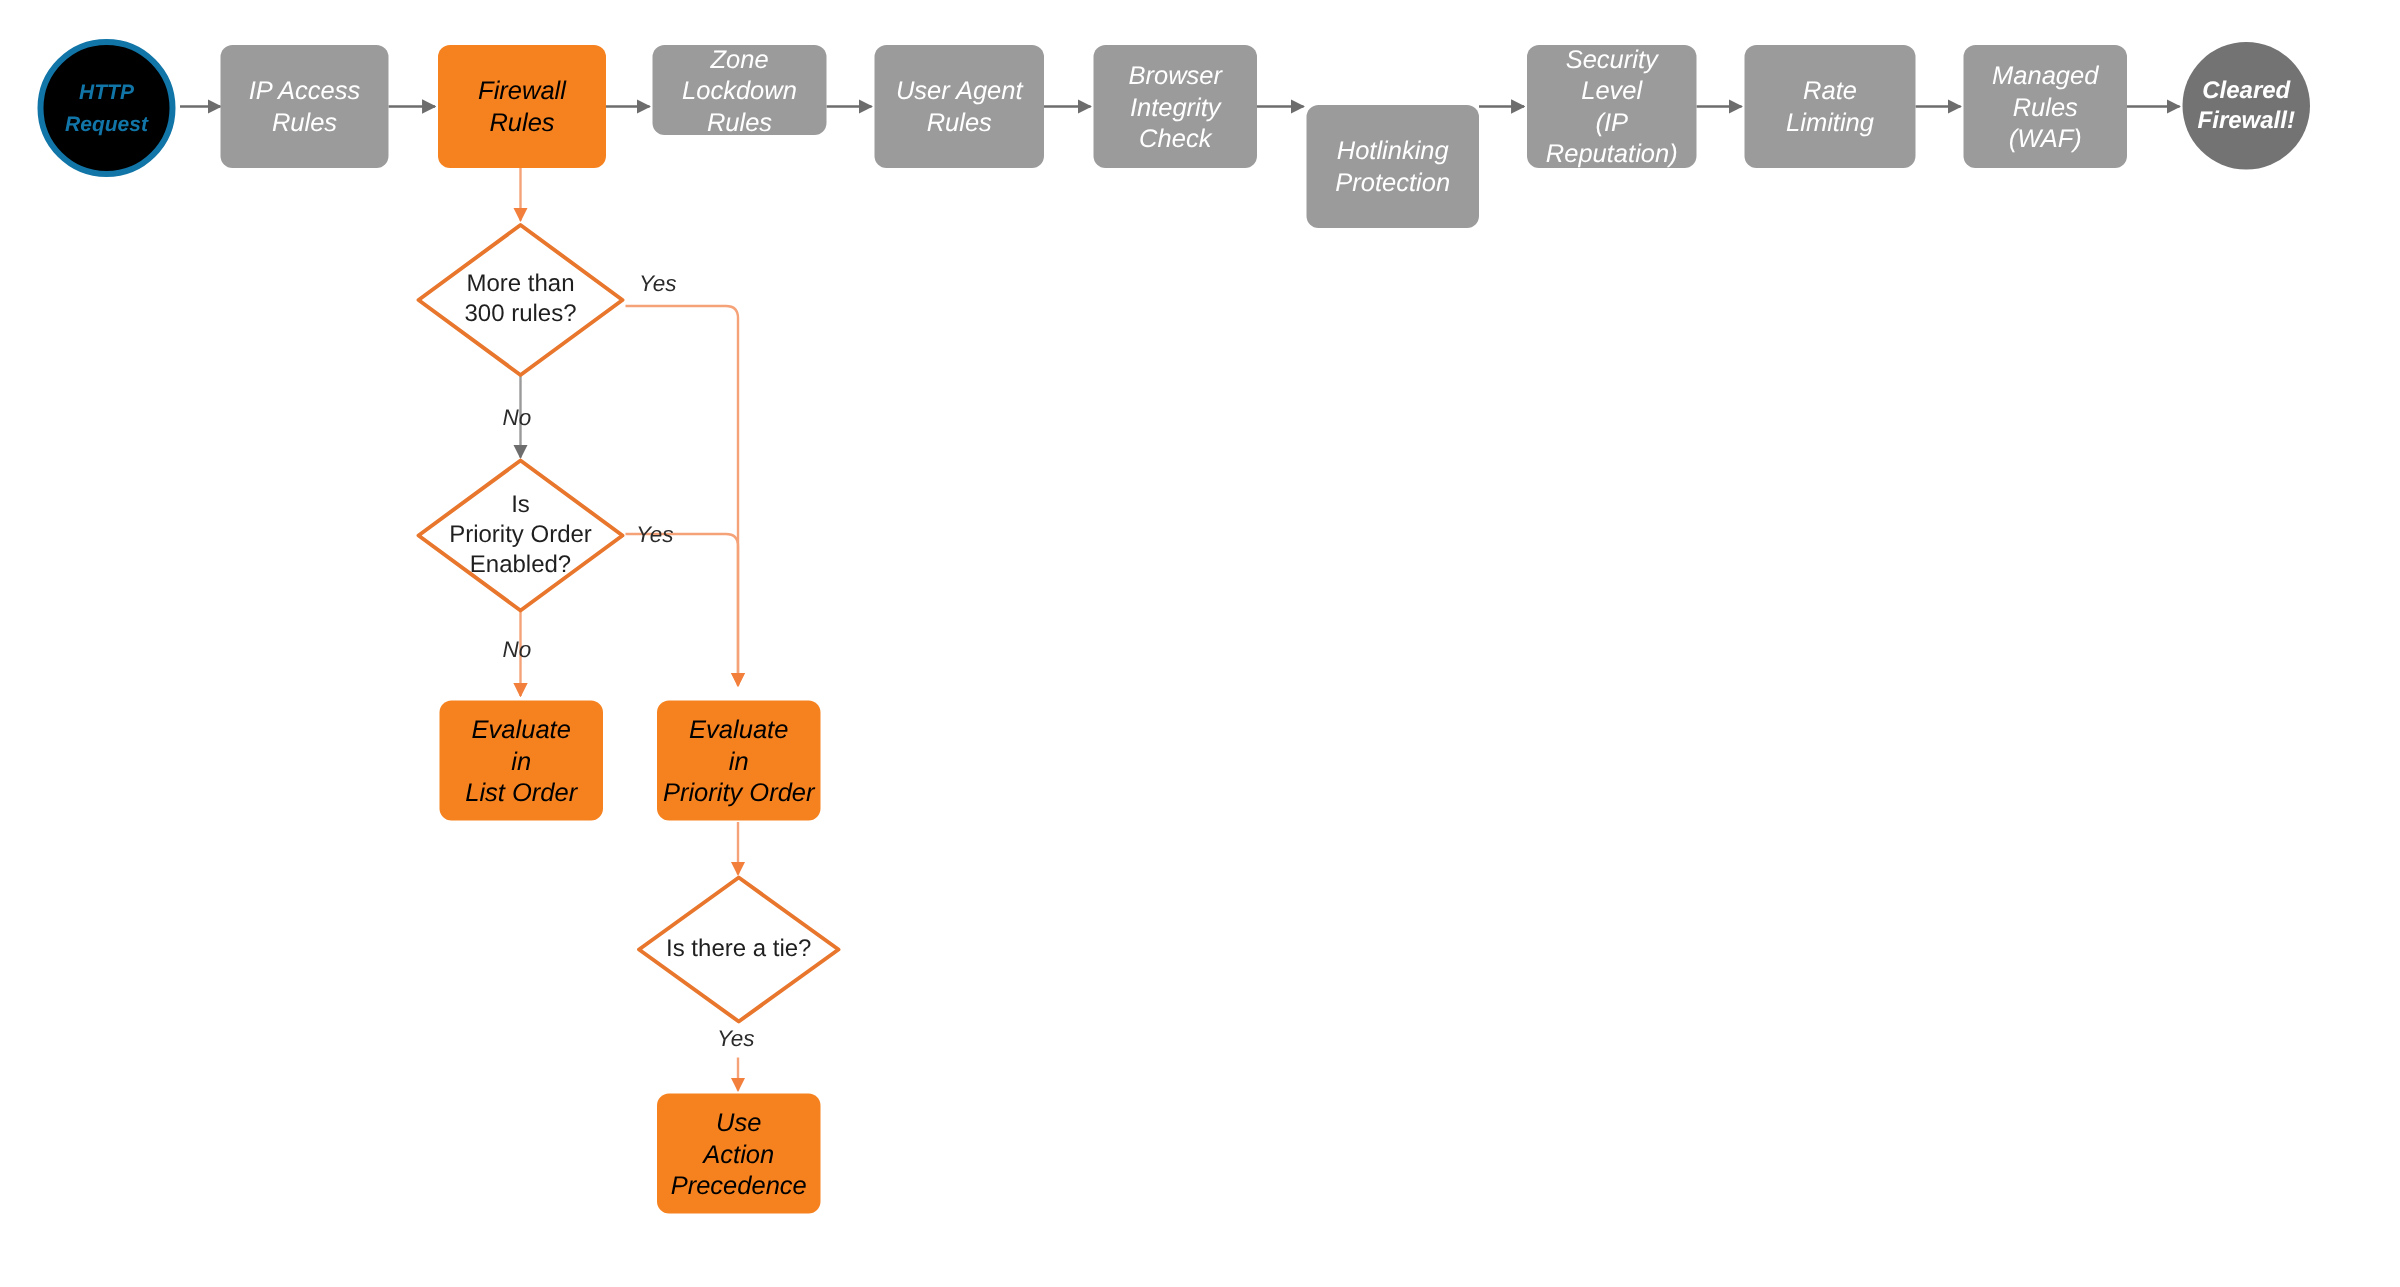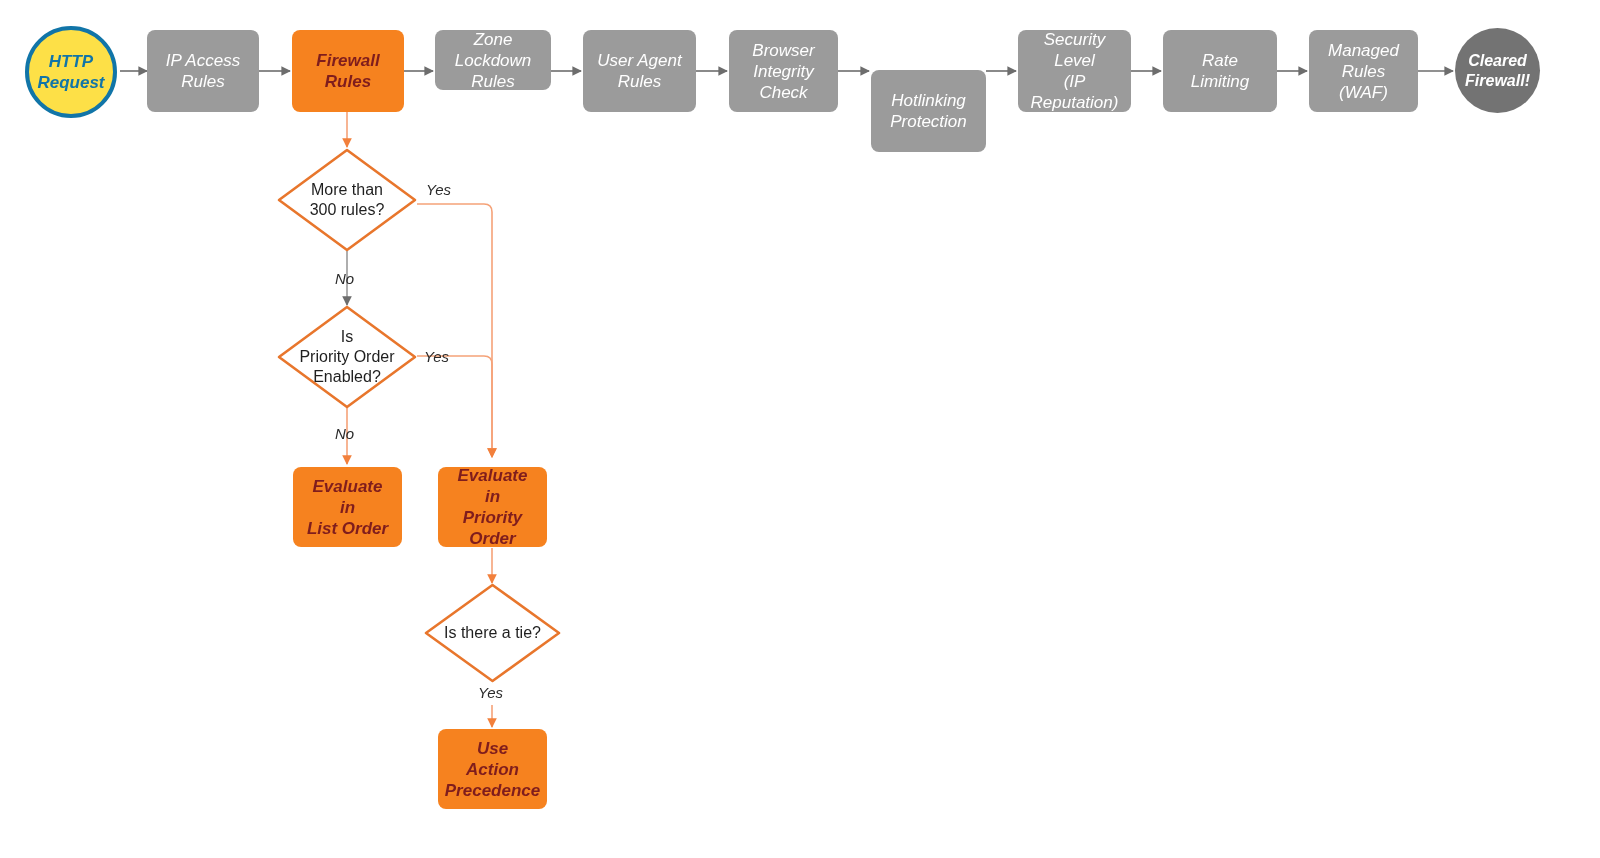--- a/index.html
+++ b/index.html
@@ -49,35 +49,34 @@
     border-radius: 8px;
     color: #ffffff;
     font-style: italic;
     font-size: 17px;
     line-height: 21px;
   }
   
   .box-orange {
     background: #f6821f;
     border-radius: 8px;
-    color: #7f1d1d;
+    color: #000000;
     font-style: italic;
     font-size: 17px;
     line-height: 21px;
-    font-weight: bold;
   }
   
   .circle-outline {
     border-radius: 50%;
-    background: #fde047;
+    background: #000000;
     border: 4px solid #1175a8;
     color: #1175a8;
     font-weight: bold;
     font-style: italic;
-    font-size: 17px;
+    font-size: 14px;
     line-height: 21px;
   }
   .circle-filled {
     border-radius: 50%;
     background: #737373;
     color: #ffffff;
     font-weight: bold;
     font-style: italic;
     font-size: 16px;
     line-height: 20px;

